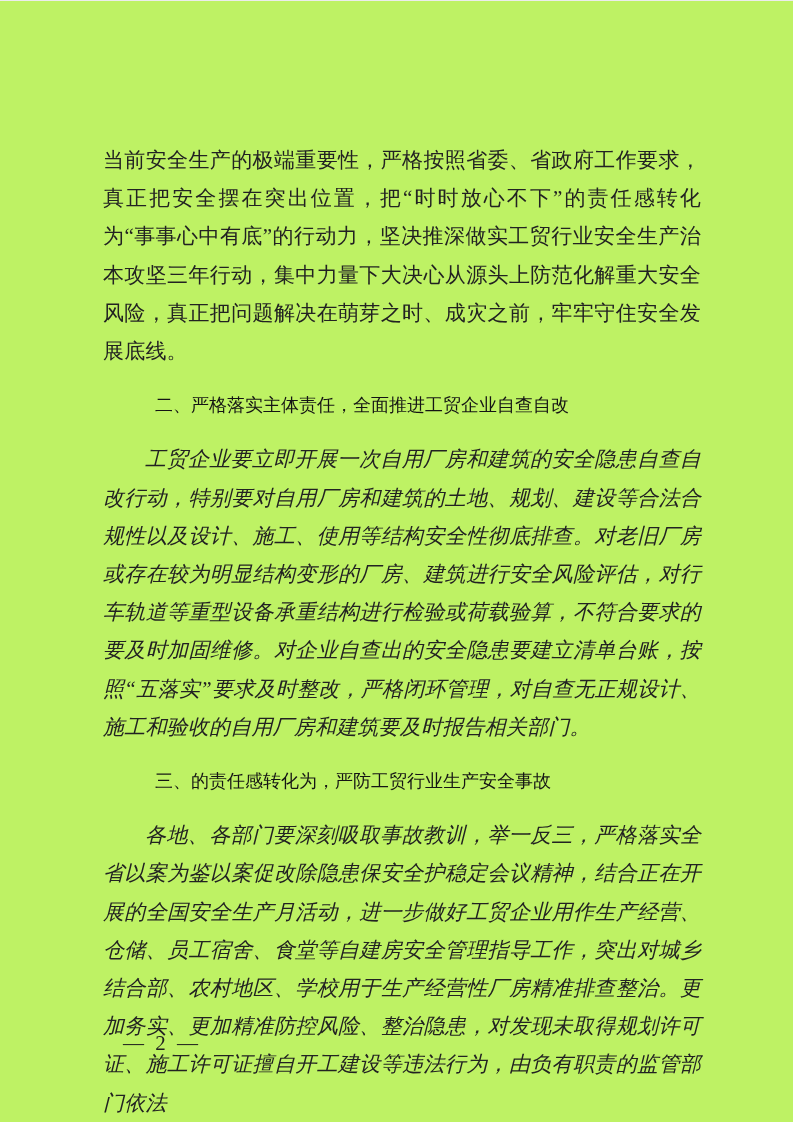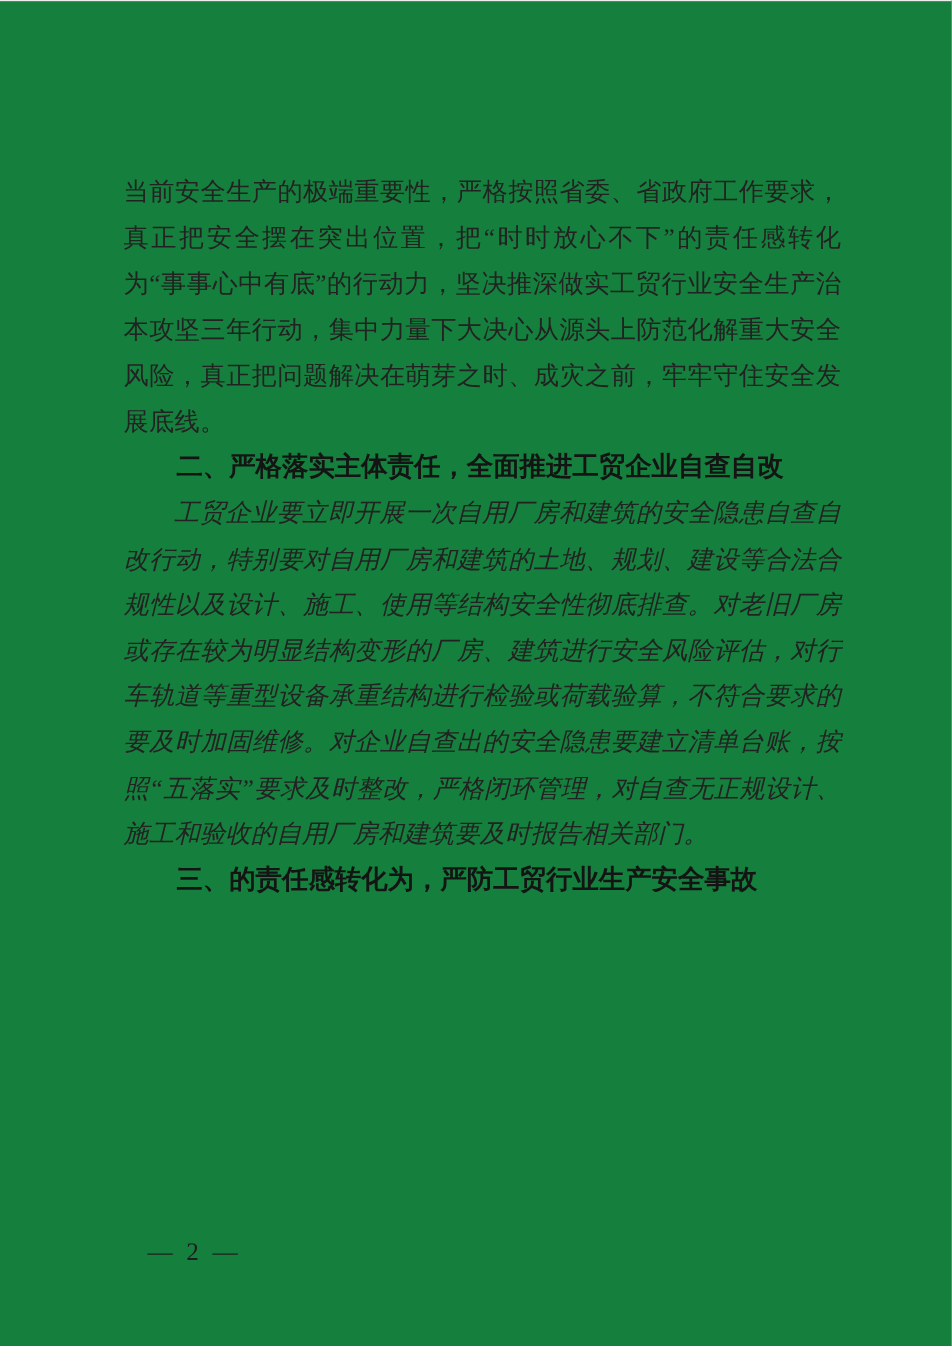--- a/index.html
+++ b/index.html
@@ -9,21 +9,21 @@
   body {
     width: 793px;
     height: 1122px;
     background: #ffffff;
     overflow: hidden;
   }
   .page {
     position: relative;
     width: 793px;
     height: 1122px;
-    background: #15803d;
+    background: #bef264;
     border-top: 1px solid #ececec;
     box-sizing: border-box;
     color: #1e1e1e;
     font-family: "Liberation Serif", "DejaVu Serif", serif;
   }
   .content {
     position: absolute;
     left: 103px;
     top: 140px;
     width: 598px;
@@ -35,24 +35,24 @@
     text-align: justify;
     text-justify: inter-character;
     letter-spacing: 0.2px;
     color: #222222;
   }
   .para.indent {
     text-indent: 2em;
     font-style: italic;
   }
   .heading {
-    margin: 0;
-    font-size: 22px;
+    margin: 16px;
+    font-size: 18px;
     line-height: 38.2px;
-    font-weight: 700;
+    font-weight: 400;
     font-family: "Liberation Sans", "DejaVu Sans", sans-serif;
     text-indent: 2em;
     color: #141414;
     white-space: nowrap;
   }
   .page-number {
     position: absolute;
     left: 123px;
     top: 1030px;
     font-size: 21px;
@@ -64,15 +64,16 @@
 </style>
 </head>
 <body>
 
 <div class="page">
   <div class="content">
     <p class="para">当前安全生产的极端重要性，严格按照省委、省政府工作要求，真正把安全摆在突出位置，把“时时放心不下”的责任感转化为“事事心中有底”的行动力，坚决推深做实工贸行业安全生产治本攻坚三年行动，集中力量下大决心从源头上防范化解重大安全风险，真正把问题解决在萌芽之时、成灾之前，牢牢守住安全发展底线。</p>
     <h2 class="heading">二、严格落实主体责任，全面推进工贸企业自查自改</h2>
     <p class="para indent">工贸企业要立即开展一次自用厂房和建筑的安全隐患自查自改行动，特别要对自用厂房和建筑的土地、规划、建设等合法合规性以及设计、施工、使用等结构安全性彻底排查。对老旧厂房或存在较为明显结构变形的厂房、建筑进行安全风险评估，对行车轨道等重型设备承重结构进行检验或荷载验算，不符合要求的要及时加固维修。对企业自查出的安全隐患要建立清单台账，按照“五落实”要求及时整改，严格闭环管理，对自查无正规设计、施工和验收的自用厂房和建筑要及时报告相关部门。</p>
     <h2 class="heading">三、的责任感转化为，严防工贸行业生产安全事故</h2>
+    <p class="para indent">各地、各部门要深刻吸取事故教训，举一反三，严格落实全省以案为鉴以案促改除隐患保安全护稳定会议精神，结合正在开展的全国安全生产月活动，进一步做好工贸企业用作生产经营、仓储、员工宿舍、食堂等自建房安全管理指导工作，突出对城乡结合部、农村地区、学校用于生产经营性厂房精准排查整治。更加务实、更加精准防控风险、整治隐患，对发现未取得规划许可证、施工许可证擅自开工建设等违法行为，由负有职责的监管部门依法</p>
   </div>
   <div class="page-number">— 2 —</div>
 </div>
 
 </body></html>

